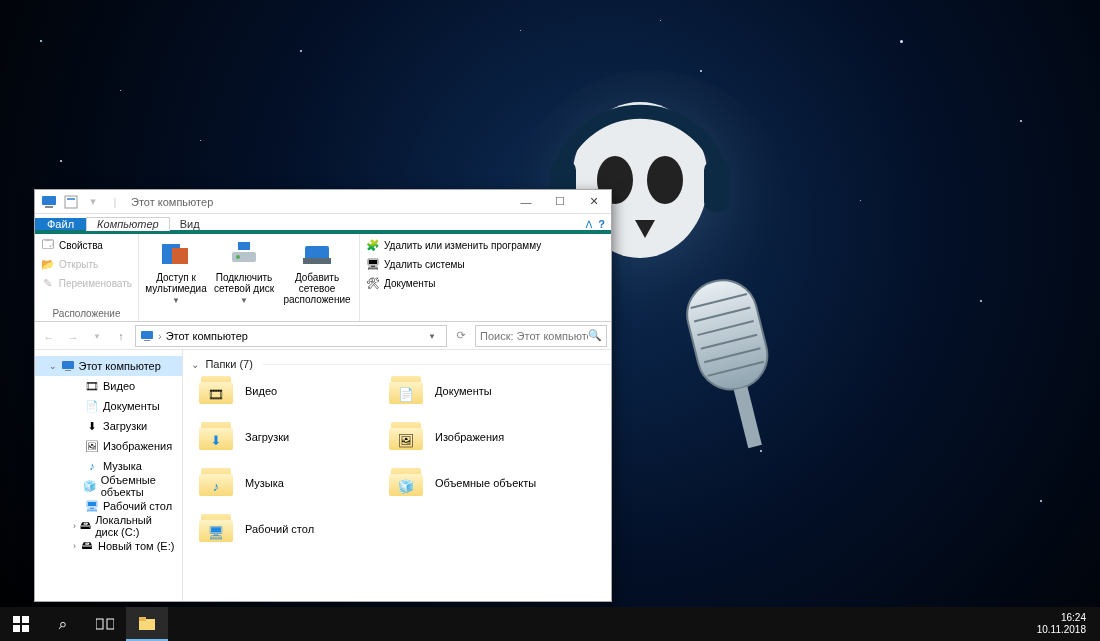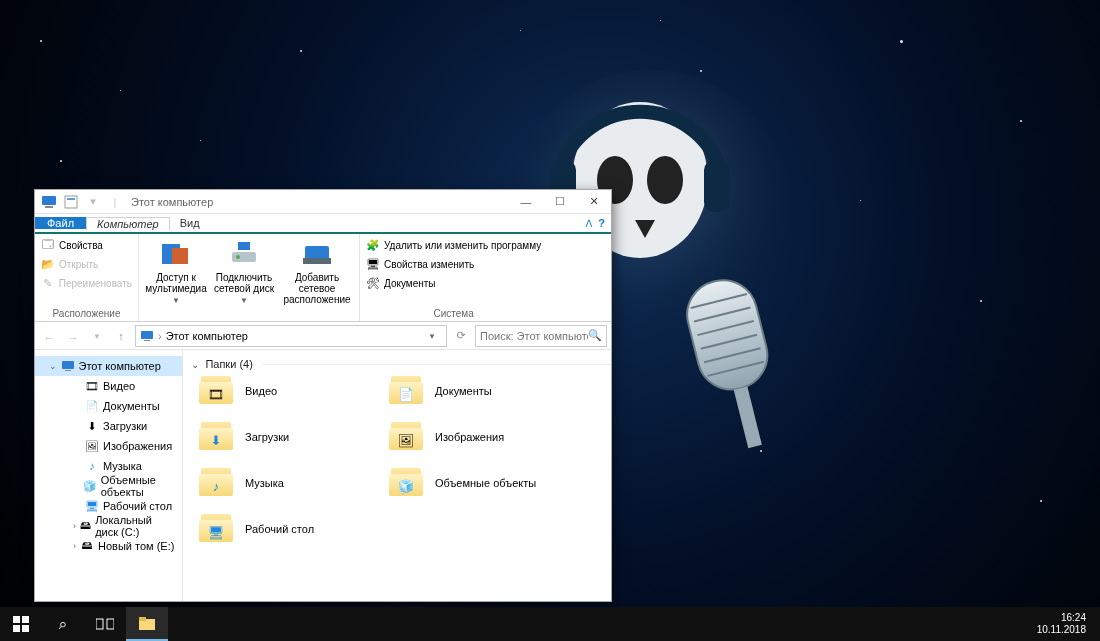--- a/index.html
+++ b/index.html
@@ -21,21 +21,21 @@
 }
 .titlebar {
   height: 24px; display: flex; align-items: center; border-bottom: 1px solid #e0e0e0;
 }
 .titlebar .qat { display: flex; align-items: center; padding-left: 4px; gap: 2px; }
 .qat-btn { width: 20px; height: 20px; display: flex; align-items: center; justify-content: center; color: #555; }
 .titlebar .title { color: #666; padding-left: 6px; flex: 1; }
 .wincontrols { display: flex; }
 .winbtn { width: 34px; height: 24px; display: flex; align-items: center; justify-content: center; color: #555; }
 
-.tabs { height: 20px; display: flex; align-items: center; border-bottom: 2px solid #0f766e; }
+.tabs { height: 20px; display: flex; align-items: flex-end; border-bottom: 4px solid #0f766e; }
 .tab-file { background: #1979ca; color: #fff; padding: 0 12px; display: flex; align-items: center; }
 .tab { padding: 0 10px; display: flex; align-items: center; color: #333; }
 .tab.active { border: 1px solid #d0d0d0; border-bottom: 1px solid #fff; margin-bottom: -1px; background: #fff; font-style: italic; }
 .tabs-spacer { flex: 1; }
 .ribbon-help { display: flex; align-items: center; gap: 6px; padding-right: 6px; color: #1979ca; }
 
 .ribbon {
   height: 88px; background: #fff; border-bottom: 1px solid #d0d0d0;
   display: flex; align-items: stretch;
 }
@@ -243,29 +243,28 @@
 
       <div class="rgroup" style="border-right:0">
         <div class="rgroup-body">
           <div class="small-btns">
             <div class="small-btn enabled">
               <span class="mini-ico">🧩</span>
               <span>Удалить или изменить программу</span>
             </div>
             <div class="small-btn enabled">
               <span class="mini-ico">🖥</span>
-              <span>Свойства изменить</span>
+              <span>Удалить системы</span>
             </div>
             <div class="small-btn enabled">
               <span class="mini-ico">🛠</span>
               <span>Документы</span>
             </div>
           </div>
         </div>
-        <div class="rgroup-label">Система</div>
       </div>
     </div>
 
     <div class="navbar">
       <div class="navbtn disabled">←</div>
       <div class="navbtn disabled">→</div>
       <div class="navbtn disabled" style="font-size:9px">▾</div>
       <div class="navbtn">↑</div>
       <div class="address">
         <span class="mini-ico">
@@ -343,21 +342,21 @@
               <span style="color:#666;font-size:9px">›</span>
               <span class="mini-ico">🖴</span>
               <span>Новый том (E:)</span>
             </div>
         </div>
       </div>
 
       <div class="content">
         <div class="group-header">
           <span style="color:#666;font-size:10px">⌄</span>
-          <span>Папки (4)</span>
+          <span>Папки (7)</span>
           <span style="flex:1;border-top:1px solid #eee;margin-left:4px"></span>
         </div>
         <div class="folders-grid">
           <div class="folder-item">
             <div class="folder-ico">
                 <div class="folder-back"></div>
                 <div class="folder-front"></div>
                 <div class="folder-overlay">🎞</div>
               </div>
             <span>Видео</span>

